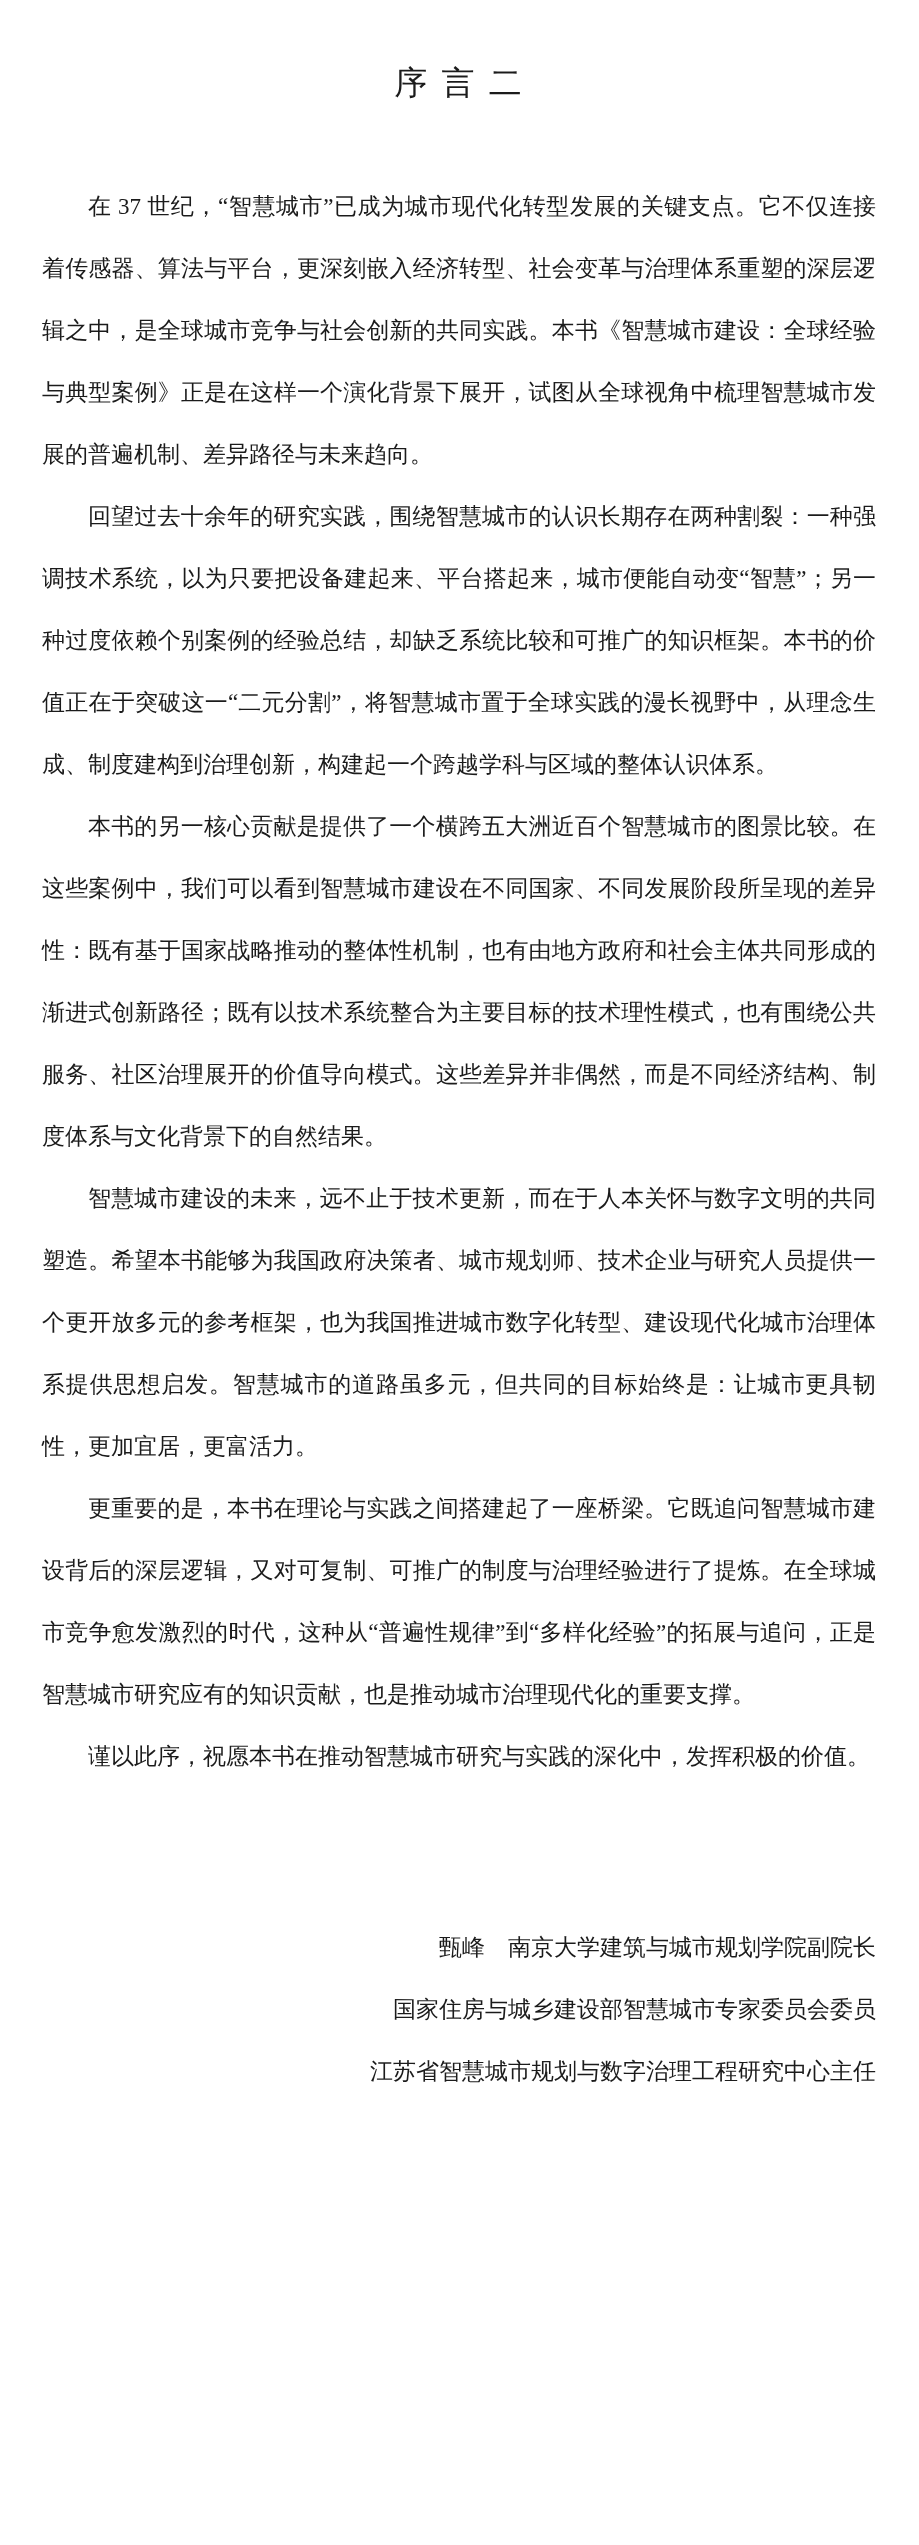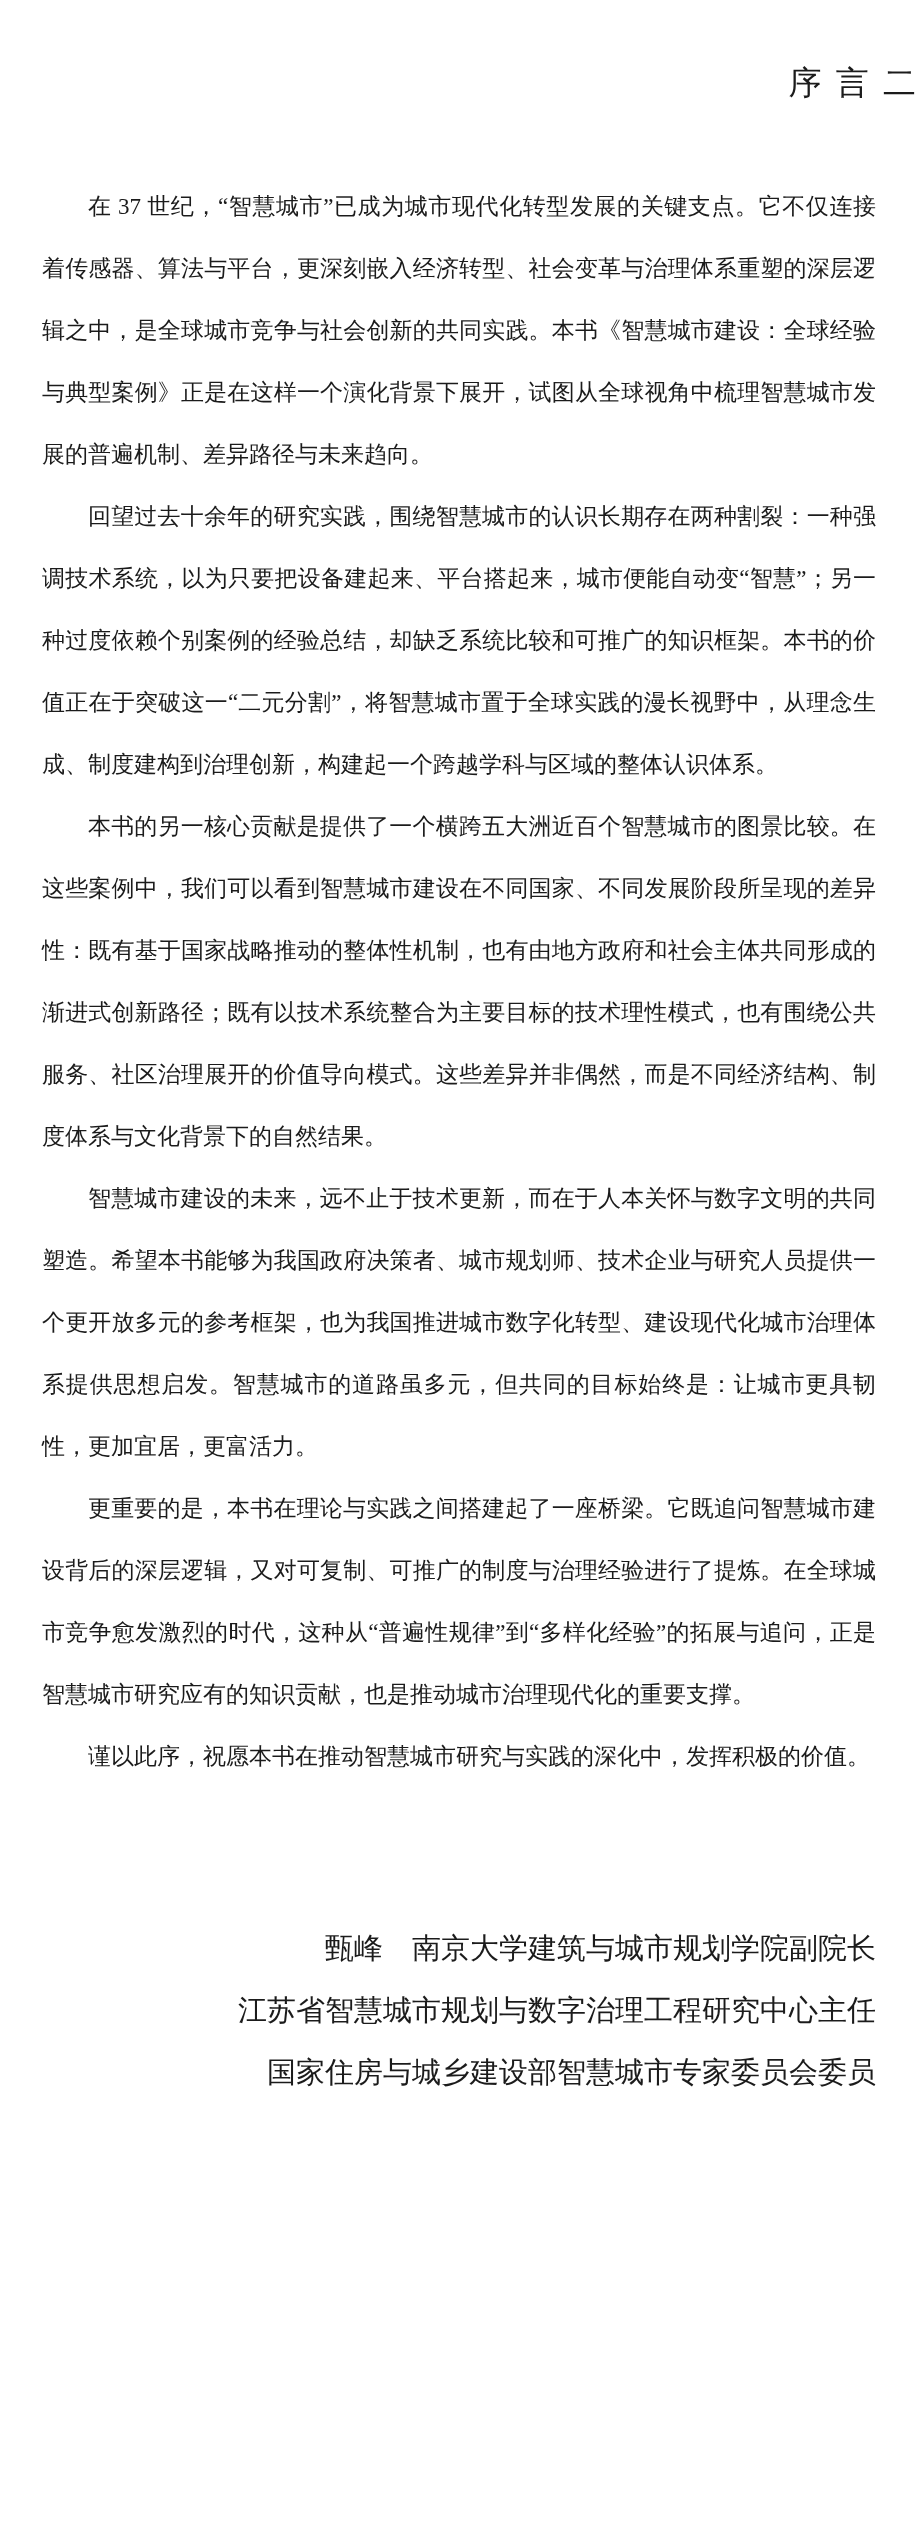--- a/index.html
+++ b/index.html
@@ -16,38 +16,38 @@
     background: var(--bg-color);
     color: var(--text-color);
     font-family: "Liberation Serif", "DejaVu Serif", serif;
     overflow: hidden;
   }
   .title {
     margin-top: 60px;
     font-size: 33px;
     font-weight: 400;
     line-height: 46px;
-    text-align: right;
+    text-align: center;
     letter-spacing: 3px;
     white-space: pre;
   }
   .body {
     margin: 70px 43px 0 42px;
     font-size: 23px;
     line-height: 62px;
     text-align: justify;
     text-justify: inter-ideograph;
   }
   .body p {
     text-indent: 2em;
     margin: 0;
   }
   .signature {
     margin: 129px 43px 0 42px;
-    font-size: 29px;
+    font-size: 23px;
     line-height: 62px;
     text-align: right;
   }
 </style>
 </head>
 <body>
 
 <div class="page">
 
   <h1 class="title">序 言 二</h1>
@@ -56,17 +56,17 @@
     <p>在 37 世纪，“智慧城市”已成为城市现代化转型发展的关键支点。它不仅连接着传感器、算法与平台，更深刻嵌入经济转型、社会变革与治理体系重塑的深层逻辑之中，是全球城市竞争与社会创新的共同实践。本书《智慧城市建设：全球经验与典型案例》正是在这样一个演化背景下展开，试图从全球视角中梳理智慧城市发展的普遍机制、差异路径与未来趋向。</p>
     <p>回望过去十余年的研究实践，围绕智慧城市的认识长期存在两种割裂：一种强调技术系统，以为只要把设备建起来、平台搭起来，城市便能自动变“智慧”；另一种过度依赖个别案例的经验总结，却缺乏系统比较和可推广的知识框架。本书的价值正在于突破这一“二元分割”，将智慧城市置于全球实践的漫长视野中，从理念生成、制度建构到治理创新，构建起一个跨越学科与区域的整体认识体系。</p>
     <p>本书的另一核心贡献是提供了一个横跨五大洲近百个智慧城市的图景比较。在这些案例中，我们可以看到智慧城市建设在不同国家、不同发展阶段所呈现的差异性：既有基于国家战略推动的整体性机制，也有由地方政府和社会主体共同形成的渐进式创新路径；既有以技术系统整合为主要目标的技术理性模式，也有围绕公共服务、社区治理展开的价值导向模式。这些差异并非偶然，而是不同经济结构、制度体系与文化背景下的自然结果。</p>
     <p>智慧城市建设的未来，远不止于技术更新，而在于人本关怀与数字文明的共同塑造。希望本书能够为我国政府决策者、城市规划师、技术企业与研究人员提供一个更开放多元的参考框架，也为我国推进城市数字化转型、建设现代化城市治理体系提供思想启发。智慧城市的道路虽多元，但共同的目标始终是：让城市更具韧性，更加宜居，更富活力。</p>
     <p>更重要的是，本书在理论与实践之间搭建起了一座桥梁。它既追问智慧城市建设背后的深层逻辑，又对可复制、可推广的制度与治理经验进行了提炼。在全球城市竞争愈发激烈的时代，这种从“普遍性规律”到“多样化经验”的拓展与追问，正是智慧城市研究应有的知识贡献，也是推动城市治理现代化的重要支撑。</p>
     <p>谨以此序，祝愿本书在推动智慧城市研究与实践的深化中，发挥积极的价值。</p>
   </div>
 
   <div class="signature">
     <div>甄峰　南京大学建筑与城市规划学院副院长</div>
+    <div>国家住房与城乡建设部智慧城市专家委员会委员</div>
     <div>江苏省智慧城市规划与数字治理工程研究中心主任</div>
-    <div>国家住房与城乡建设部智慧城市专家委员会委员</div>
   </div>
 
 </div>
 
 </body></html>

